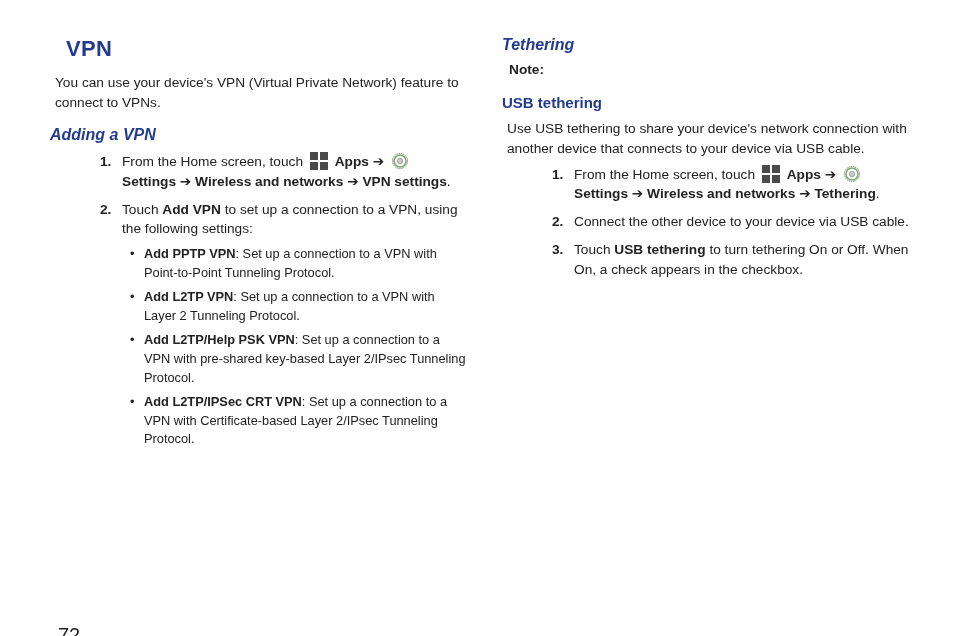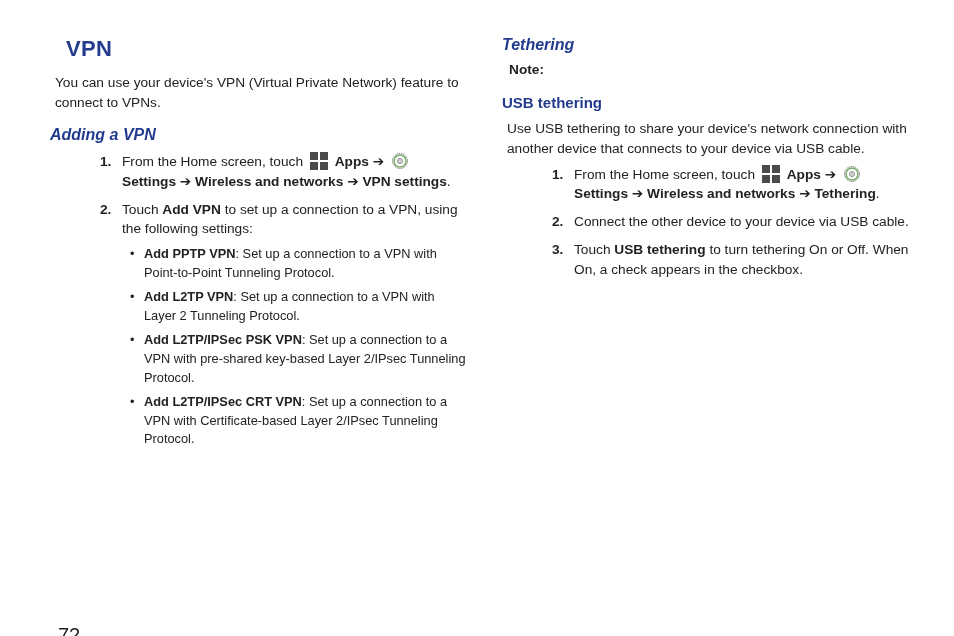--- a/index.html
+++ b/index.html
@@ -168,21 +168,21 @@
             <div class="bi">
               <div class="dot">•</div>
               <div class="bbody"><b>Add PPTP VPN</b><span>: Set up a connection to a VPN with Point-to-Point Tunneling Protocol.</span></div>
             </div>
             <div class="bi">
               <div class="dot">•</div>
               <div class="bbody"><b>Add L2TP VPN</b><span>: Set up a connection to a VPN with Layer 2 Tunneling Protocol.</span></div>
             </div>
             <div class="bi">
               <div class="dot">•</div>
-              <div class="bbody"><b>Add L2TP/IPSec PSK VPN</b><span>: Set up a connection to a VPN with pre-shared key-based Layer 2/IPsec Tunneling Protocol.</span></div>
+              <div class="bbody"><b>Add L2TP/Help PSK VPN</b><span>: Set up a connection to a VPN with pre-shared key-based Layer 2/IPsec Tunneling Protocol.</span></div>
             </div>
             <div class="bi">
               <div class="dot">•</div>
               <div class="bbody"><b>Add L2TP/IPSec CRT VPN</b><span>: Set up a connection to a VPN with Certificate-based Layer 2/IPsec Tunneling Protocol.</span></div>
             </div>
           </div>
         </div>
       </div>
     </div>
   </div>

